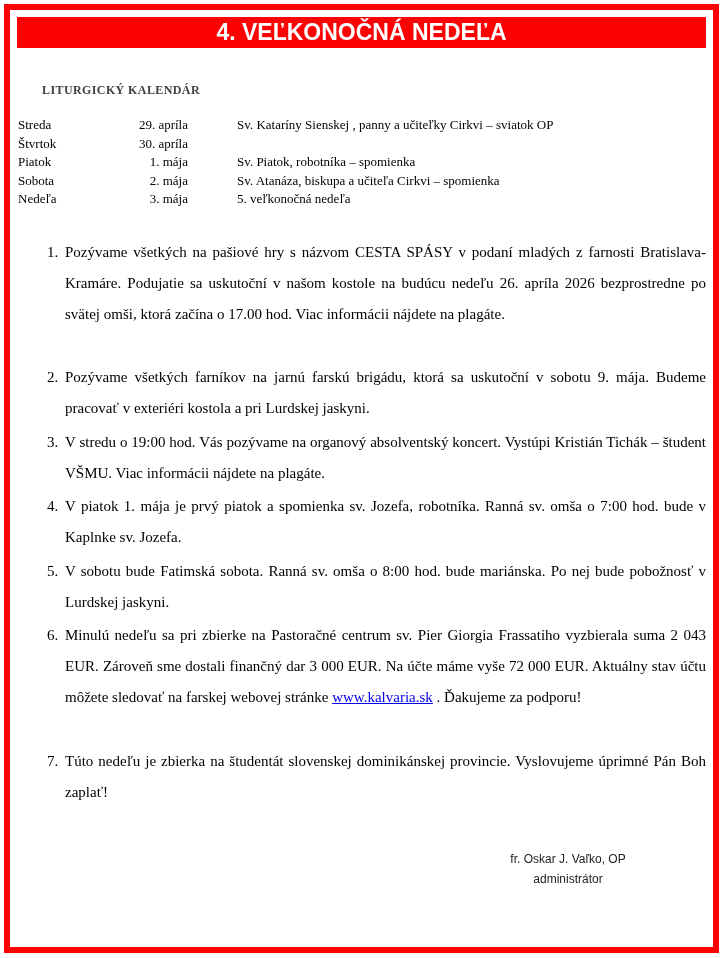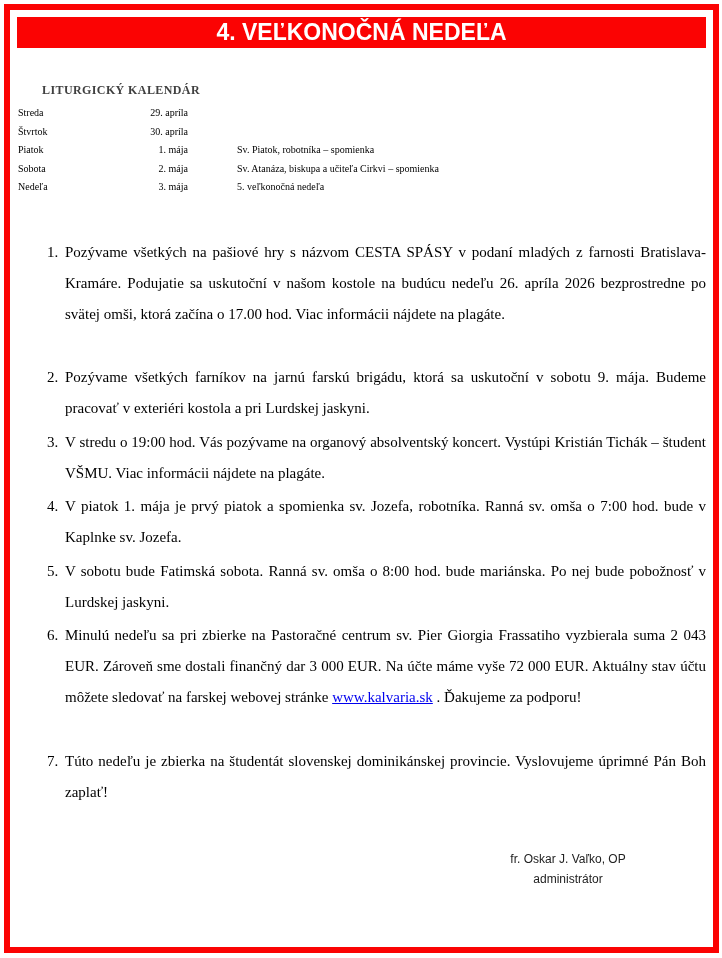--- a/index.html
+++ b/index.html
@@ -36,23 +36,23 @@
   .cal-heading {
     position: absolute;
     left: 42px; top: 83px;
     font-weight: bold;
     font-size: 12px;
     letter-spacing: 0.4px;
     color: #404040;
   }
   .calendar {
     position: absolute;
-    left: 18px; top: 104px;
+    left: 18px; top: 116px;
     width: 690px;
-    font-size: 10px;
+    font-size: 13px;
     line-height: 18.6px;
     color: #000000;
   }
   .cal-row {
     display: grid;
     grid-template-columns: 92px 78px 1fr;
   }
   .cal-date { text-align: right; }
   .cal-feast { padding-left: 49px; white-space: pre-wrap; }
   .announcements { position: absolute; left: 0; top: 0; width: 722px; height: 0; }
@@ -97,20 +97,21 @@
 <div class="header-bar">
   <div class="header-title">4. VEĽKONOČNÁ NEDEĽA</div>
 </div>
 
 <div class="cal-heading">LITURGICKÝ KALENDÁR</div>
 
 <div class="calendar">
   <div class="cal-row">
     <span class="cal-day">Streda</span>
     <span class="cal-date">29. apríla</span>
+    <span class="cal-feast">Sv. Kataríny Sienskej , panny a učiteľky Cirkvi – sviatok OP</span>
   </div>
   <div class="cal-row">
     <span class="cal-day">Štvrtok</span>
     <span class="cal-date">30. apríla</span>
   </div>
   <div class="cal-row">
     <span class="cal-day">Piatok</span>
     <span class="cal-date">1. mája</span>
     <span class="cal-feast">Sv. Piatok, robotníka – spomienka</span>
   </div>

